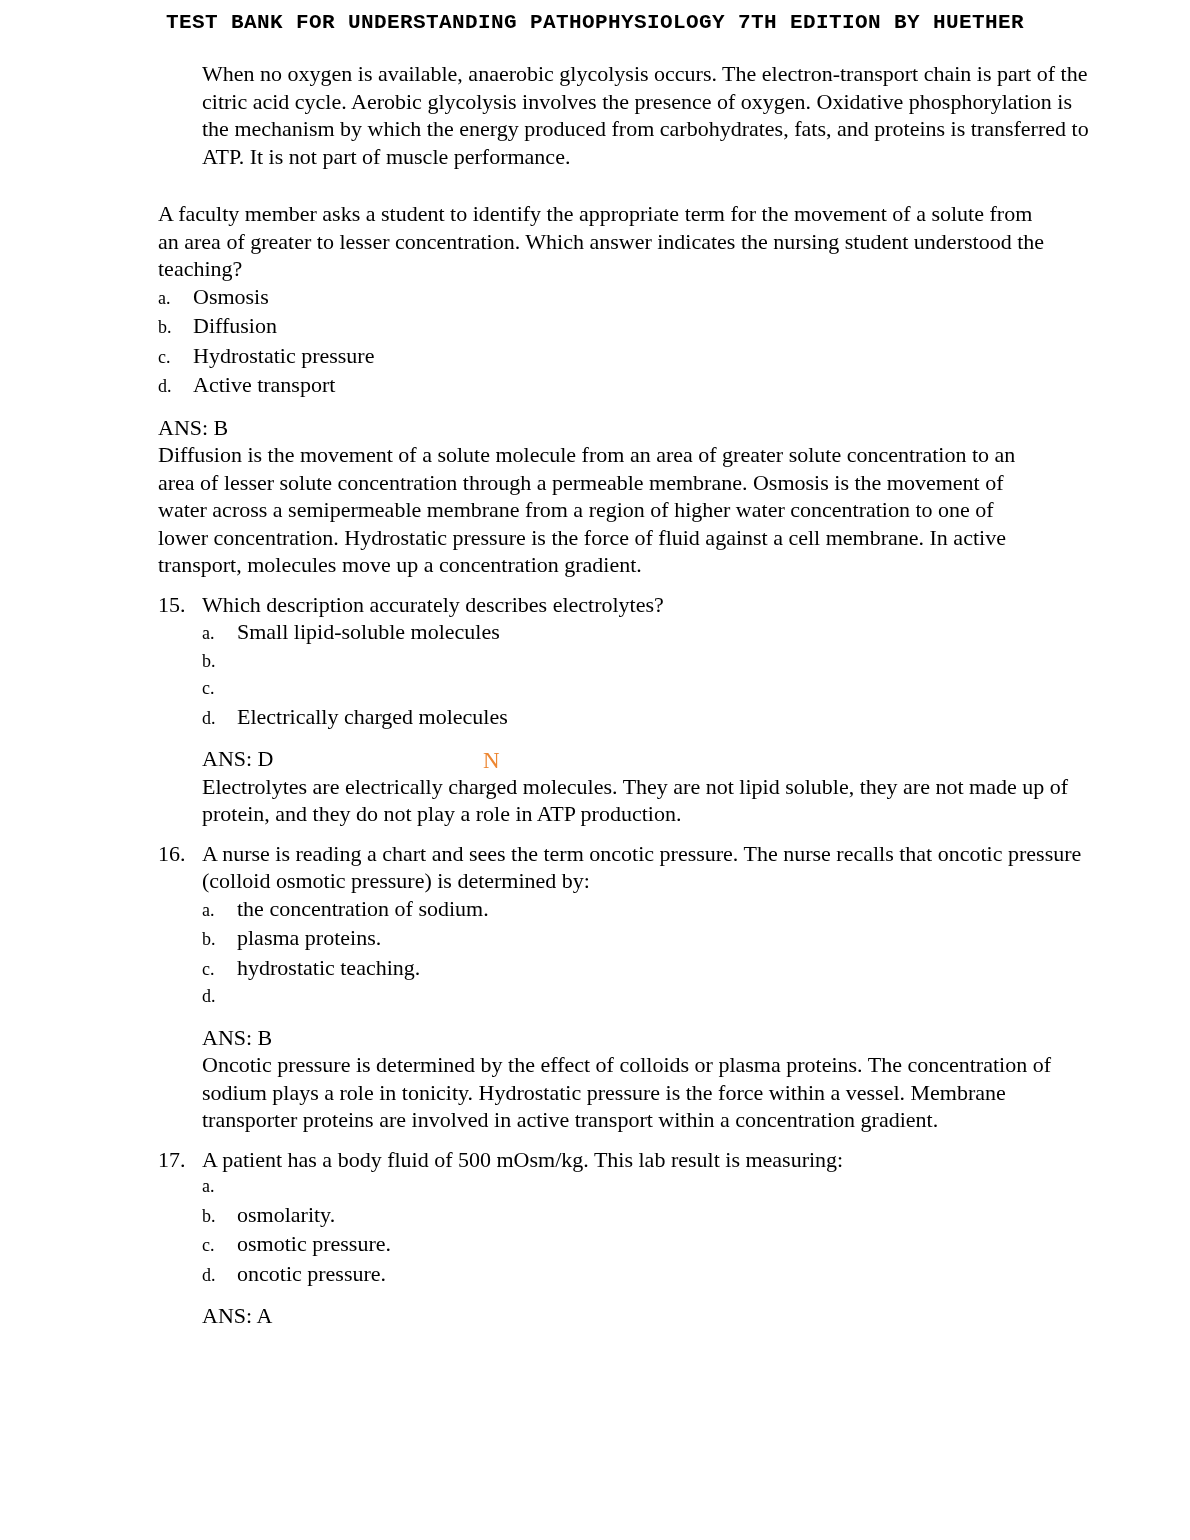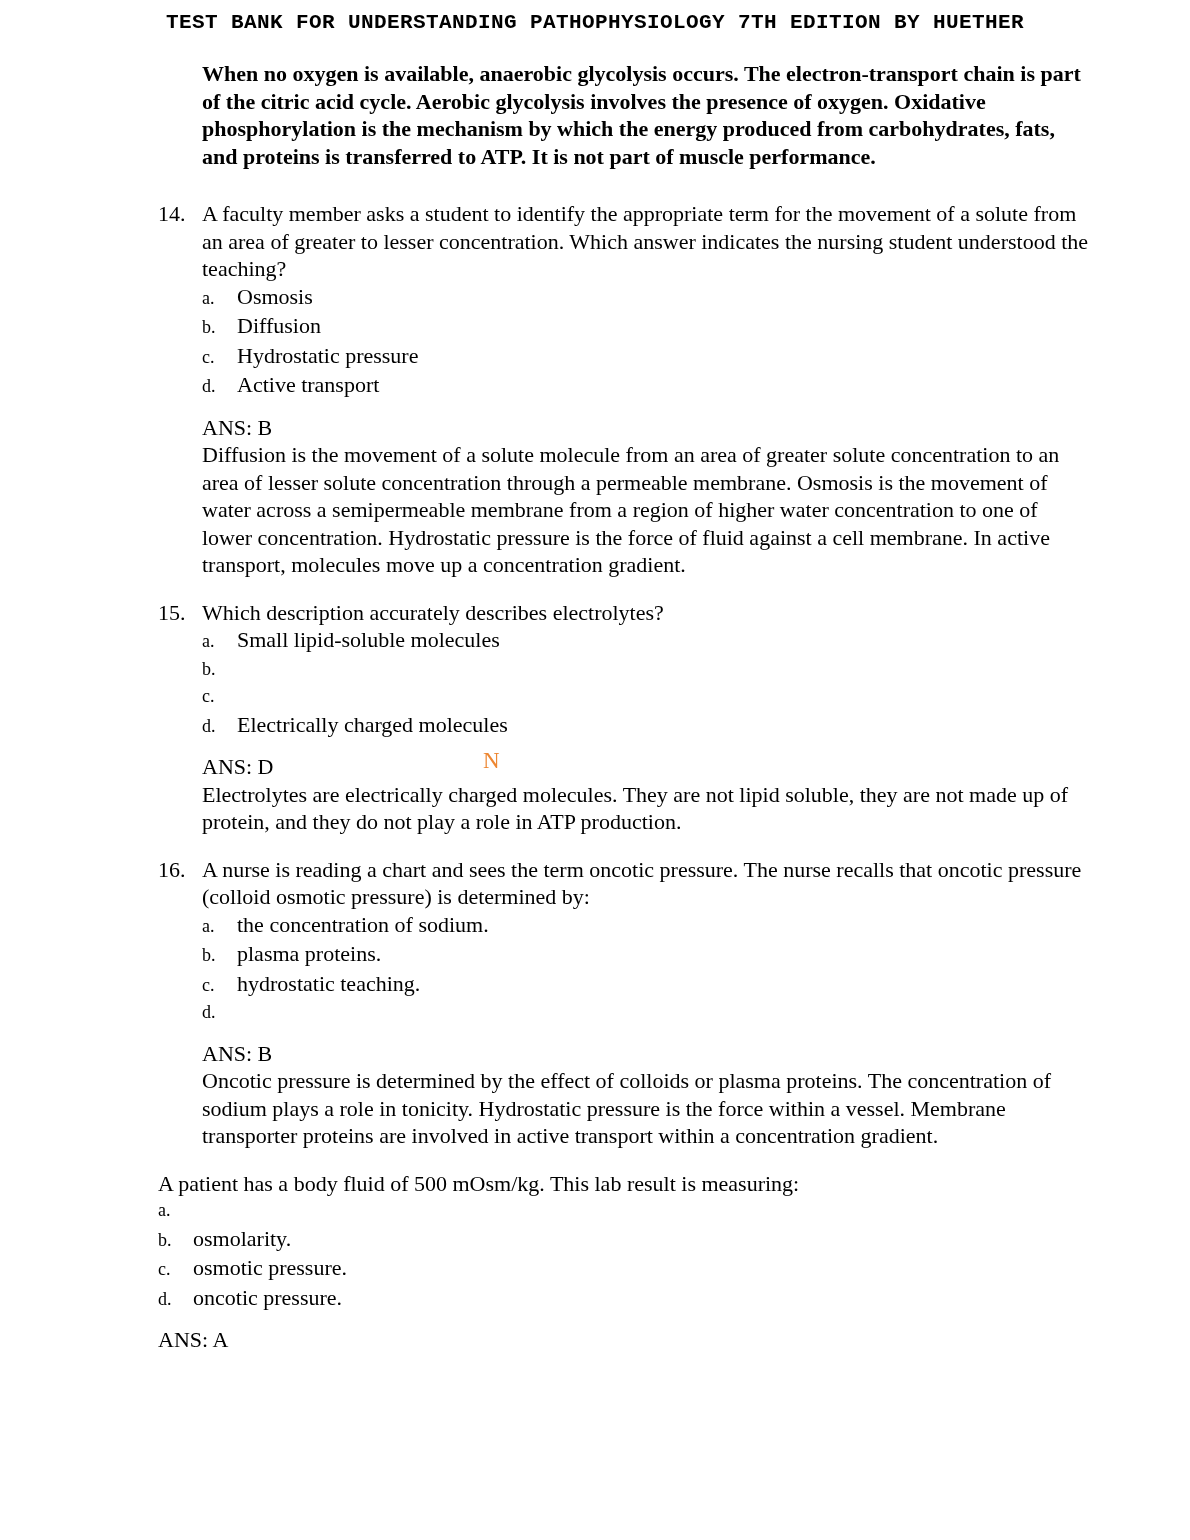--- a/index.html
+++ b/index.html
@@ -32,25 +32,24 @@
     position: absolute;
     left: 158px;
     top: 60px;
     width: 935px;
     font-size: 22px;
     line-height: 27.5px;
   }
   .intro {
     margin-left: 44px;
     width: 890px;
-    font-weight: bold;
   }
   .question {
     display: flex;
-    margin-top: 20px;
+    margin-top: 12px;
   }
   .question.first {
     margin-top: 30px;
   }
   .q-num {
     flex: none;
     width: 44px;
   }
   .q-body {
     width: 890px;
@@ -84,21 +83,20 @@
 
 <div class="page">
 
   <div class="doc-title">TEST BANK FOR UNDERSTANDING PATHOPHYSIOLOGY 7TH EDITION BY HUETHER</div>
 
   <div class="content">
 
     <div class="intro">When no oxygen is available, anaerobic glycolysis occurs. The electron-transport chain is part of the citric acid cycle. Aerobic glycolysis involves the presence of oxygen. Oxidative phosphorylation is the mechanism by which the energy produced from carbohydrates, fats, and proteins is transferred to ATP. It is not part of muscle performance.</div>
 
     <div class="question first">
-      <div class="q-num">14.</div>
       <div class="q-body">
         <div class="stem">A faculty member asks a student to identify the appropriate term for the movement of a solute from an area of greater to lesser concentration. Which answer indicates the nursing student understood the teaching?</div>
         <div class="options">
           <div class="option">
             <span class="opt-letter">a.</span>
             <span class="opt-text">Osmosis</span>
           </div>
           <div class="option">
             <span class="opt-letter">b.</span>
             <span class="opt-text">Diffusion</span>
@@ -168,20 +166,21 @@
           </div>
         </div>
         <div class="answer-block">
           <div class="ans">ANS: B</div>
           <div class="rationale">Oncotic pressure is determined by the effect of colloids or plasma proteins. The concentration of sodium plays a role in tonicity. Hydrostatic pressure is the force within a vessel. Membrane transporter proteins are involved in active transport within a concentration gradient.</div>
         </div>
       </div>
     </div>
 
     <div class="question">
+      <div class="q-num">17.</div>
       <div class="q-body">
         <div class="stem">A patient has a body fluid of 500 mOsm/kg. This lab result is measuring:</div>
         <div class="options">
           <div class="option">
             <span class="opt-letter">a.</span>
           </div>
           <div class="option">
             <span class="opt-letter">b.</span>
             <span class="opt-text">osmolarity.</span>
           </div>

